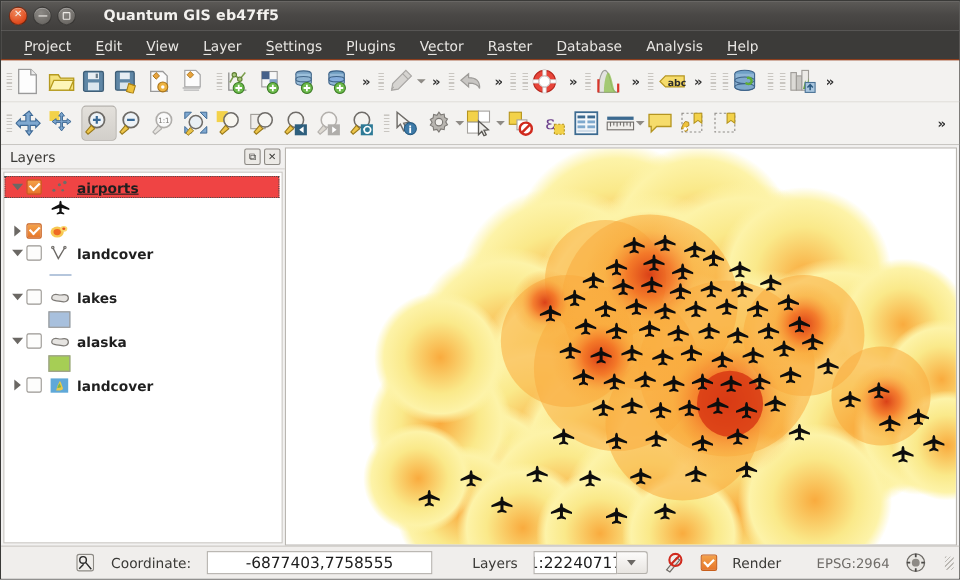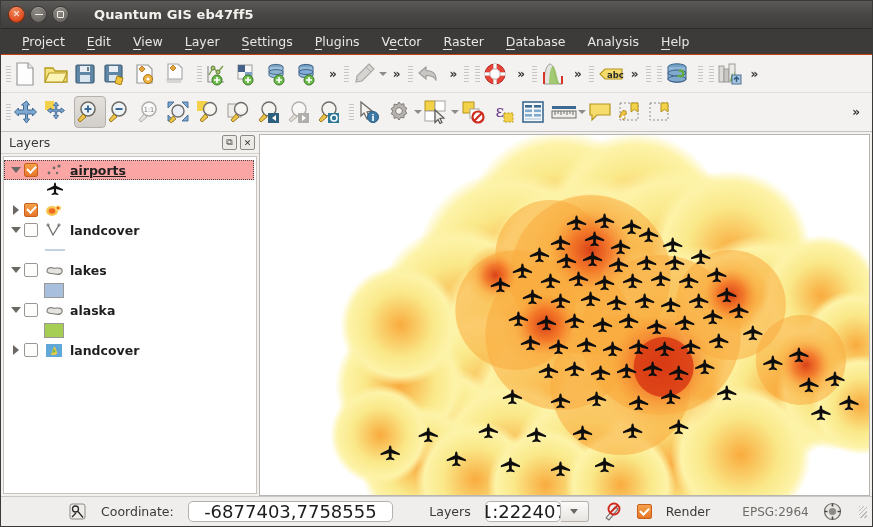--- a/index.html
+++ b/index.html
@@ -119,21 +119,21 @@
   }
   .cbx.on { background:linear-gradient(to bottom,#f4a24a,#e6762a); border-color:#c85f1c; }
   .cbx.on::after {
     content:""; width:7px;height:4px;
     border-left:2px solid #fff; border-bottom:2px solid #fff;
     transform:rotate(-45deg) translate(1px,-1px);
   }
   .lsym { width:20px;height:16px;flex:0 0 20px;margin-right:6px;display:flex;align-items:center;justify-content:center;}
   .lname { font-size:12.5px; font-weight:bold; color:#1f1f1f; white-space:nowrap; }
   .node.sel {
-    border:1px dotted #4a4a4a; background:#fca5a5;
+    border:1px dotted #4a4a4a; background:#ef4444;
     margin-right:2px; height:20px; padding-left:3px;
   }
   .node.sel .lname { text-decoration:underline; }
   .swatch { width:20px;height:15px;border:1px solid #9b9893; }
 
   
   .mapwrap { flex:1 1 auto; padding:2px 2px 0 0; display:flex; min-width:0;}
   .canvas {
     flex:1 1 auto; position:relative; overflow:hidden;
     background:#ffffff; border:1px solid #b9b6b1;
@@ -141,23 +141,23 @@
 
   
   .status {
     height:30px; flex:0 0 30px;
     background:#f0eeec; border-top:1px solid #cbc8c4;
     display:flex; align-items:center; padding:0 5px; gap:14px;
   }
   .sb-icon { width:20px;height:20px;display:flex;align-items:center;justify-content:center;flex:0 0 auto;}
   .sb-lab { font-size:12.5px; color:#3a3936; flex:0 0 auto; }
   .sb-field {
-    height:21px; background:#fff; border:1px solid #b4b1ac; border-radius:5px;
+    height:21px; background:#fff; border:1px solid #b4b1ac; border-radius:0;
     display:flex; align-items:center; justify-content:center;
-    font-size:18px; color:#1d1d1d;
+    font-size:14px; color:#1d1d1d;
   }
   #coord-field { width:296px; }
   #scale-field { width:76px; justify-content:flex-start; padding-left:2px; overflow:hidden; }
   #scale-field span { white-space:nowrap; margin-left:-7px; }
   .scale-drop {
     width:28px;height:21px;border:1px solid #b4b1ac;border-left:none;border-radius:0 3px 3px 0;
     background:linear-gradient(to bottom,#fcfbfa,#e8e5e1);
     display:flex;align-items:center;justify-content:center;
   }
   .rcbx {

